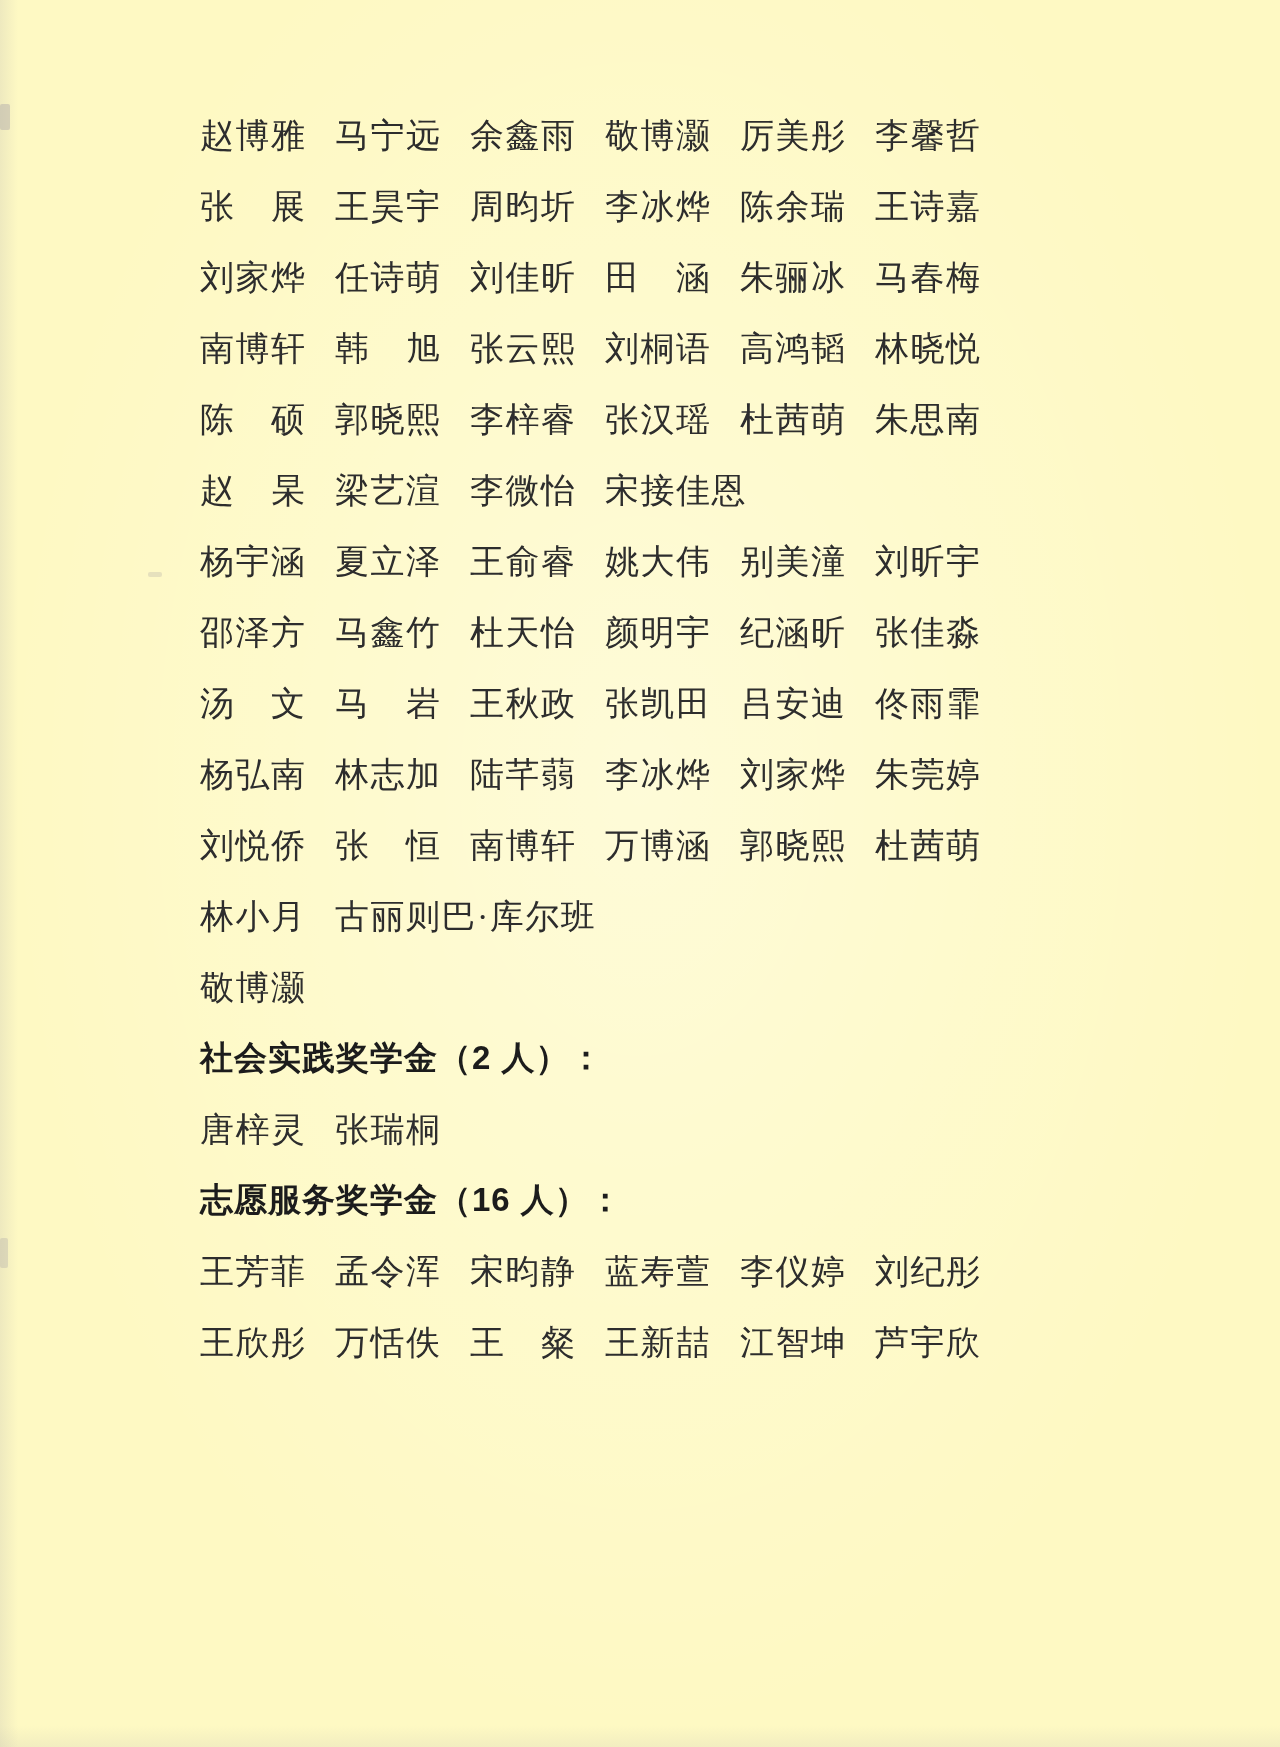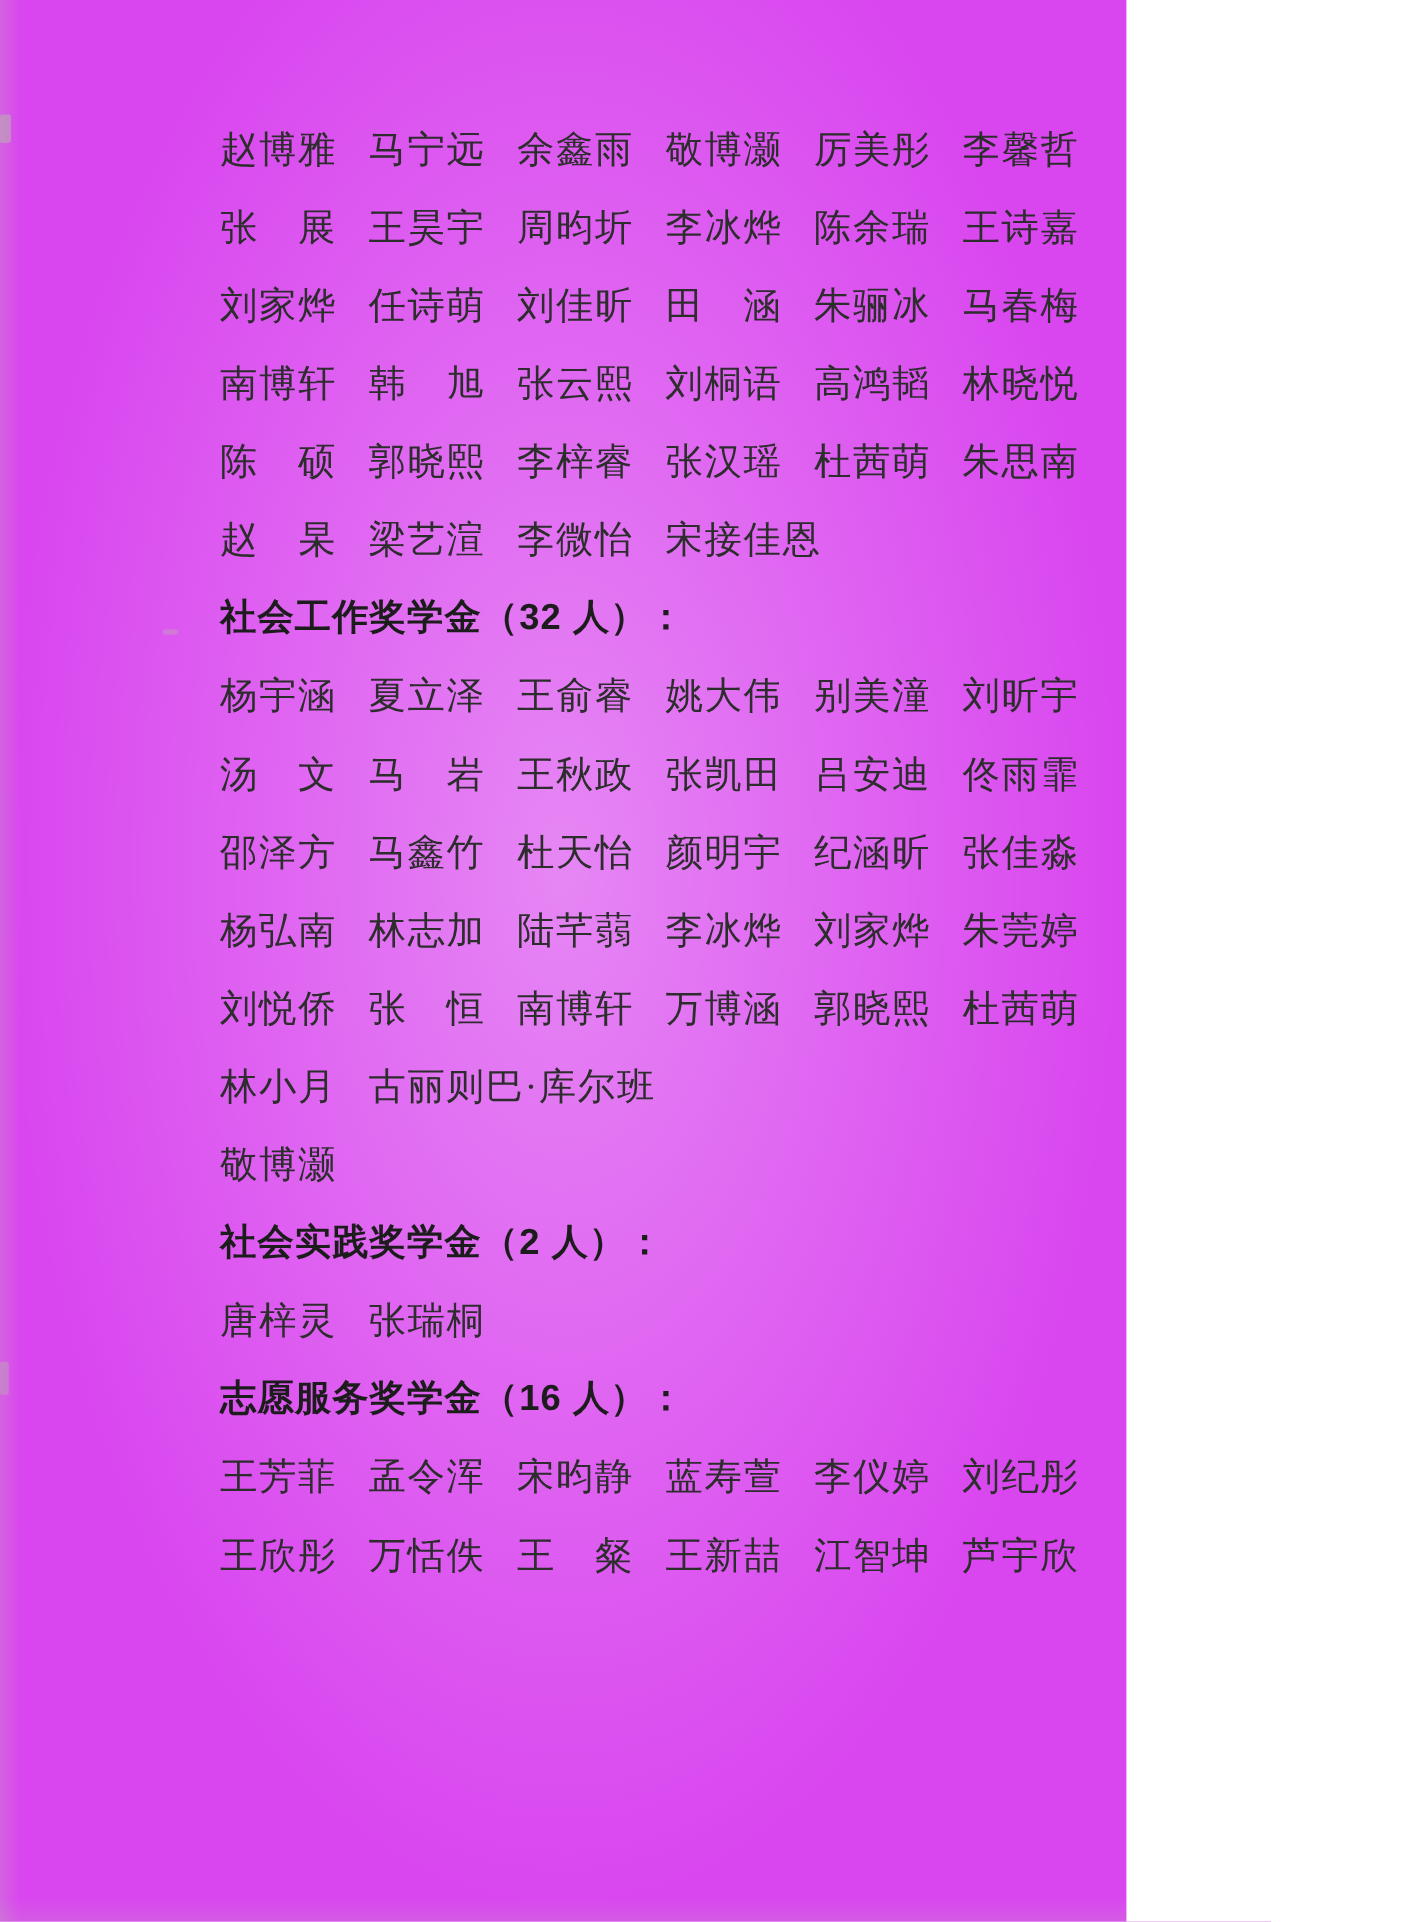--- a/index.html
+++ b/index.html
@@ -1,20 +1,20 @@
 <!DOCTYPE html>
 <html><head>
 <meta charset="utf-8">
 <style>
   html, body { margin: 0; padding: 0; }
   .page {
     position: relative;
-    width: 1024px;
+    width: 1280px;
     height: 1747px;
-    background: #d946ef;
+    background: #fef9c3;
     overflow: hidden;
     color: #2a2a2a;
     font-family: "Liberation Serif", "DejaVu Serif", serif;
   }
   
   .page::before {
     content: "";
     position: absolute;
     inset: 0;
     pointer-events: none;
@@ -110,46 +110,43 @@
         <span class="name-cell">张汉瑶</span>
         <span class="name-cell">杜茜萌</span>
         <span class="name-cell">朱思南</span>
       </div>
       <div class="name-row">
         <span class="name-cell">赵　杲</span>
         <span class="name-cell">梁艺渲</span>
         <span class="name-cell">李微怡</span>
         <span class="name-cell">宋接佳恩</span>
       </div>
-      <div class="heading-row">
-        <span class="section-heading">社会工作奖学金（32 人）：</span>
-      </div>
       <div class="name-row">
         <span class="name-cell">杨宇涵</span>
         <span class="name-cell">夏立泽</span>
         <span class="name-cell">王俞睿</span>
         <span class="name-cell">姚大伟</span>
         <span class="name-cell">别美潼</span>
         <span class="name-cell">刘昕宇</span>
       </div>
       <div class="name-row">
+        <span class="name-cell">邵泽方</span>
+        <span class="name-cell">马鑫竹</span>
+        <span class="name-cell">杜天怡</span>
+        <span class="name-cell">颜明宇</span>
+        <span class="name-cell">纪涵昕</span>
+        <span class="name-cell">张佳淼</span>
+      </div>
+      <div class="name-row">
         <span class="name-cell">汤　文</span>
         <span class="name-cell">马　岩</span>
         <span class="name-cell">王秋政</span>
         <span class="name-cell">张凯田</span>
         <span class="name-cell">吕安迪</span>
         <span class="name-cell">佟雨霏</span>
-      </div>
-      <div class="name-row">
-        <span class="name-cell">邵泽方</span>
-        <span class="name-cell">马鑫竹</span>
-        <span class="name-cell">杜天怡</span>
-        <span class="name-cell">颜明宇</span>
-        <span class="name-cell">纪涵昕</span>
-        <span class="name-cell">张佳淼</span>
       </div>
       <div class="name-row">
         <span class="name-cell">杨弘南</span>
         <span class="name-cell">林志加</span>
         <span class="name-cell">陆芊蒻</span>
         <span class="name-cell">李冰烨</span>
         <span class="name-cell">刘家烨</span>
         <span class="name-cell">朱莞婷</span>
       </div>
       <div class="name-row">

